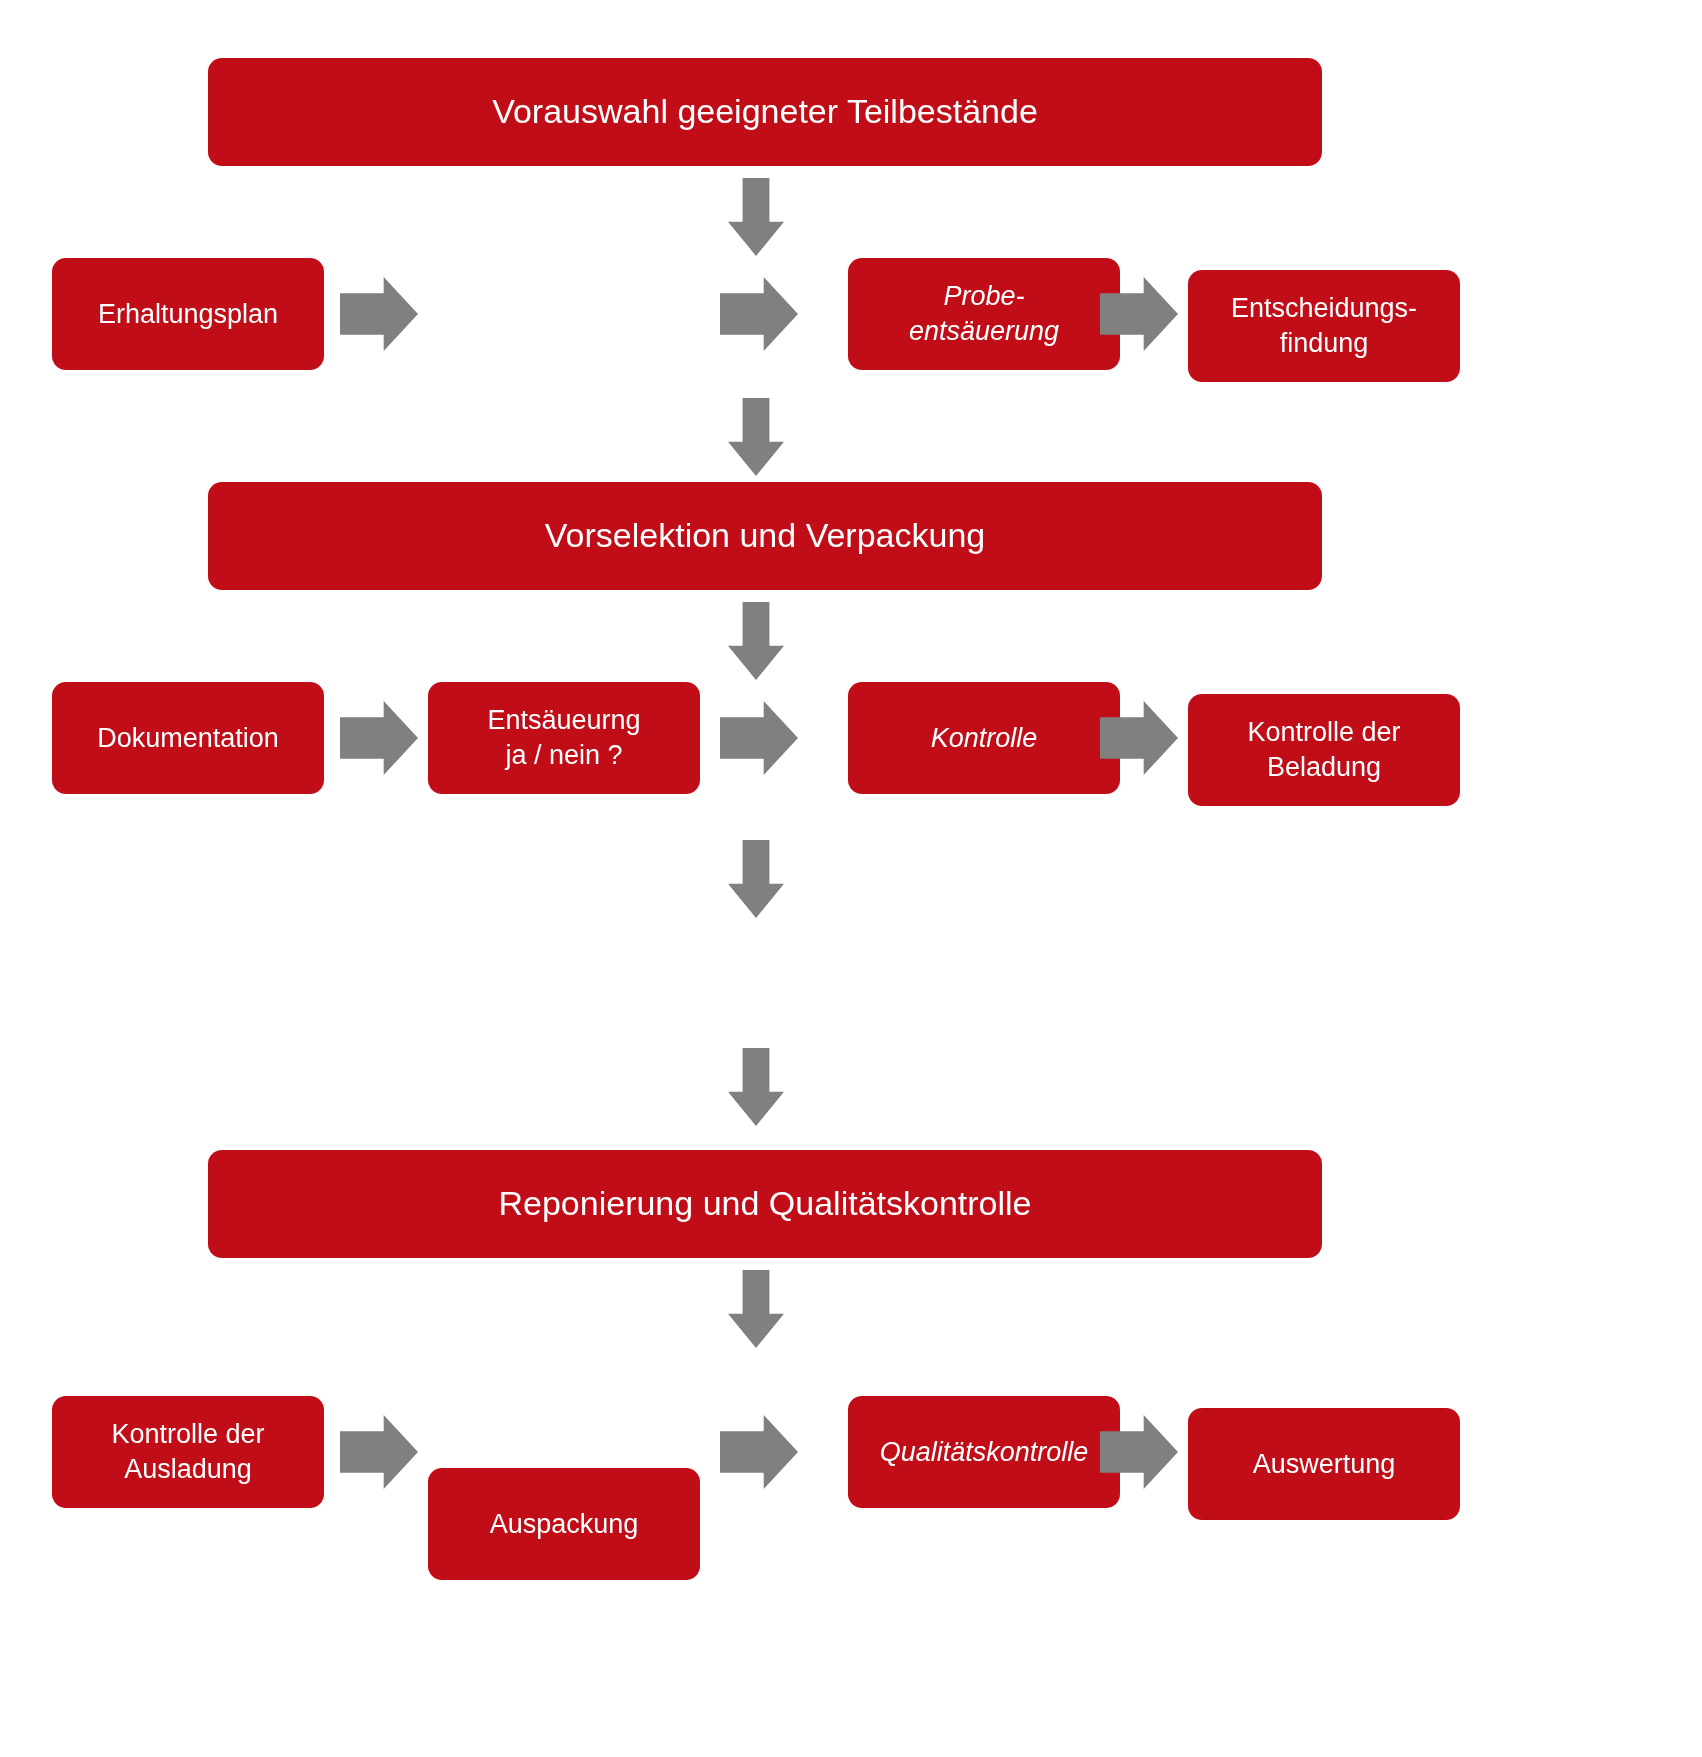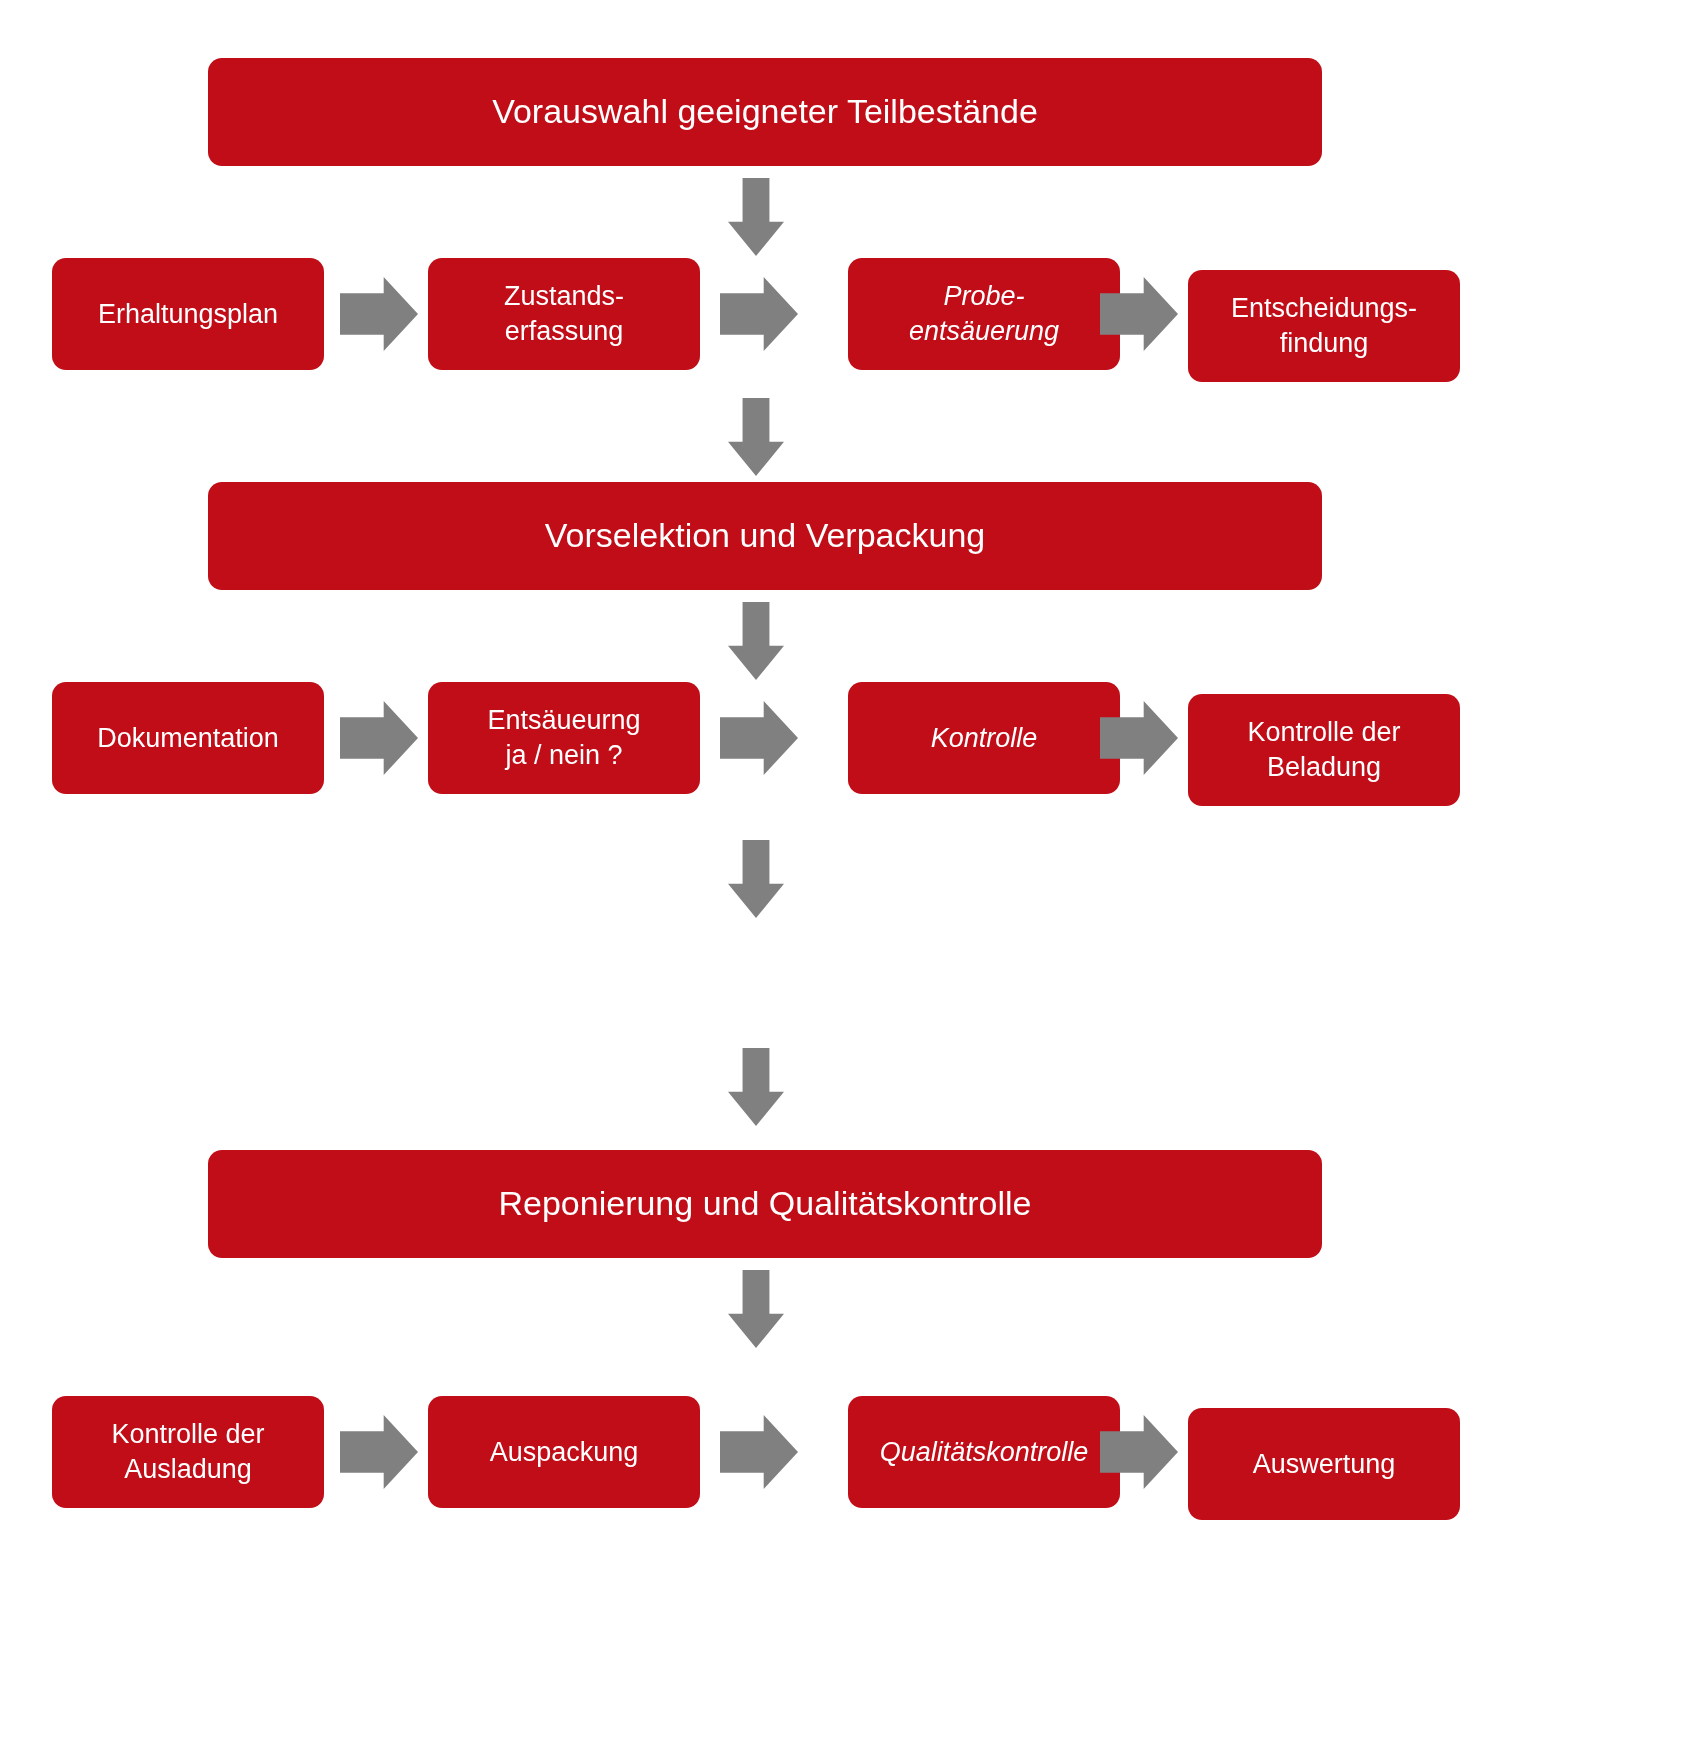--- a/index.html
+++ b/index.html
@@ -79,22 +79,20 @@
 <body>
 
 <div id="canvas">
 
   <div class="node red wide" style="top:58px">Vorauswahl geeigneter Teilbestände</div>
 
   <div class="arrow-down" style="top:178px"></div>
 
   <div class="node red small col1" style="top:258px">Erhaltungsplan</div>
   <div class="arrow-right ar1" style="top:277px"></div>
-  <div class="node red small col2" style="top:258px">Zustands-
-erfassung</div>
   <div class="arrow-right ar2" style="top:277px"></div>
   <div class="node red small col3" style="top:258px">Probe-
 entsäuerung</div>
   <div class="arrow-right ar3" style="top:277px"></div>
   <div class="node red small col4" style="top:258px">Entscheidungs-
 findung</div>
 
   <div class="arrow-down" style="top:398px"></div>
 
   <div class="node red wide" style="top:482px">Vorselektion und Verpackung</div>
@@ -116,19 +114,19 @@
 
   <div class="arrow-down" style="top:1048px"></div>
 
   <div class="node red wide" style="top:1150px">Reponierung und Qualitätskontrolle</div>
 
   <div class="arrow-down" style="top:1270px"></div>
 
   <div class="node red small col1" style="top:1396px">Kontrolle der
 Ausladung</div>
   <div class="arrow-right ar1" style="top:1415px"></div>
-  <div class="node red small col2" style="top:1396px">Auspackung</div>
+  <div class="node red small col2" style="top:1468px">Auspackung</div>
   <div class="arrow-right ar2" style="top:1415px"></div>
   <div class="node red small col3" style="top:1396px">Qualitätskontrolle</div>
   <div class="arrow-right ar3" style="top:1415px"></div>
   <div class="node red small col4" style="top:1396px">Auswertung</div>
 
 </div>
 
 </body></html>

